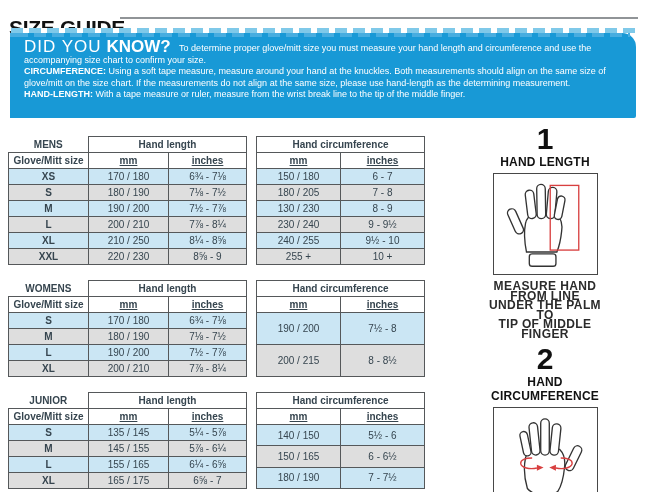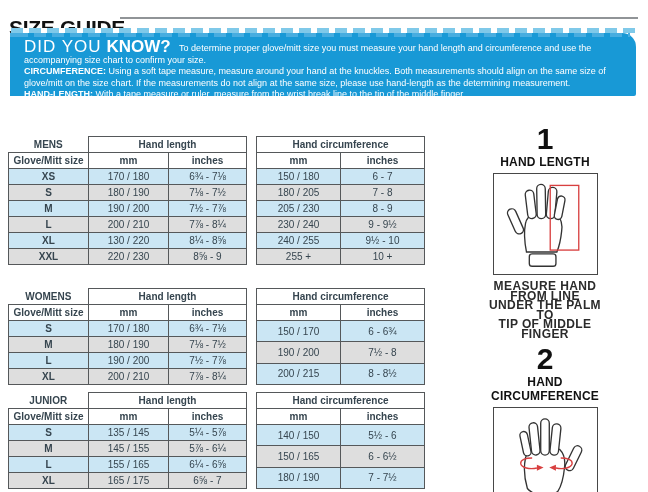--- a/index.html
+++ b/index.html
@@ -7,48 +7,48 @@
         font-family:"Liberation Sans",sans-serif;color:#111;}
 
   
   .page-title{position:absolute;left:9px;top:2px;font-size:21px;font-weight:800;
               letter-spacing:-0.3px;color:#111;}
   .title-rule{position:absolute;left:120px;right:10px;top:17px;height:2px;background:#909497;}
 
   
   .stitch{position:absolute;left:11px;top:28px;width:624px;height:5px;
           background:repeating-linear-gradient(90deg,#7fc9e9 0 12px,#ffffff 12px 18px);}
-  .info-box{position:absolute;left:10px;top:33px;width:626px;height:63px;
+  .info-box{position:absolute;left:10px;top:33px;width:626px;height:85px;
             background:#1899d6;border-radius:0 14px 2px 0;color:#fff;
             padding:8px 22px 0 14px;box-sizing:border-box;}
   .info-box::before{content:"";position:absolute;left:0;top:0;right:6px;height:4px;
             background:repeating-linear-gradient(90deg,#47ade0 0 12px,rgba(0,0,0,0) 12px 18px);
             background-position:6px 0;}
   .info-box p{margin:0;font-size:9px;line-height:11.5px;}
   .dyk-light{font-size:17px;font-weight:400;letter-spacing:1px;margin-right:5px;vertical-align:-1px;}
   .dyk-bold{font-size:17px;font-weight:800;margin-right:6px;vertical-align:-1px;}
   .info-box b{font-weight:700;}
 
   
   .size-table{position:absolute;display:flex;}
   .size-table table{border-collapse:collapse;table-layout:fixed;}
   .size-table td{border:1px solid #55585a;padding:0;text-align:center;
                  height:15px;line-height:15px;font-size:10px;color:#36454f;
                  overflow:hidden;white-space:nowrap;background:#fff;}
   .size-table .gap{width:9px;}
   td.nob{border:none;background:#fff;}
   .table-label{font-size:11.5px;font-weight:800;color:#111;}
   .group-head{font-weight:700;font-size:10.5px;color:#111;height:12px;line-height:12px;}
-  .col-head{font-weight:700;font-size:10px;color:#111;height:13px;line-height:13px;}
+  .col-head{font-weight:700;font-size:10px;color:#111;height:13px;line-height:13px;text-decoration:underline;}
   .size-head{font-weight:700;font-size:9.5px;color:#111;height:13px;line-height:13px;}
   .size-cell{font-weight:700;color:#111;}
   tbody tr:nth-child(odd) td{background:#cbe6f4;}
   tbody tr:nth-child(even) td{background:#dedede;}
   #table-mens{left:8px;top:136px;justify-content:flex-end;}
-  #table-womens{left:8px;top:280px;margin-top:8px;}
+  #table-womens{left:8px;top:280px;}
   #table-junior{left:8px;top:392px;}
   .lcol-size{width:80px;} .lcol-mm{width:80px;} .lcol-in{width:78px;}
   .rcol-mm{width:84px;} .rcol-in{width:84px;}
 
   
   .figure{position:absolute;left:479px;width:132px;text-align:center;}
   #figure-1{top:124px;} #figure-2{top:344px;}
   .fig-number{font-size:30px;font-weight:800;line-height:30px;color:#111;}
   .fig-title{font-size:12px;font-weight:800;letter-spacing:0.2px;margin:1px 0 4px;color:#111;}
   .fig-box{width:103px;height:100px;margin:0 auto;border:1.3px solid #474747;background:#fff;}
@@ -116,21 +116,21 @@
             <td>190 / 200</td>
             <td>7½ - 7⅞</td>
           </tr>
           <tr>
             <td class="size-cell">L</td>
             <td>200 / 210</td>
             <td>7⅞ - 8¼</td>
           </tr>
           <tr>
             <td class="size-cell">XL</td>
-            <td>130 / 220</td>
+            <td>210 / 250</td>
             <td>8¼ - 8⅝</td>
           </tr>
           <tr>
             <td class="size-cell">XXL</td>
             <td>220 / 230</td>
             <td>8⅝ - 9</td>
           </tr>
         </tbody>
     </table>
     <div class="gap"></div>
@@ -151,21 +151,21 @@
       <tbody>
           <tr>
             <td>150 / 180</td>
             <td>6 - 7</td>
           </tr>
           <tr>
             <td>180 / 205</td>
             <td>7 - 8</td>
           </tr>
           <tr>
-            <td>205 / 230</td>
+            <td>130 / 230</td>
             <td>8 - 9</td>
           </tr>
           <tr>
             <td>230 / 240</td>
             <td>9 - 9½</td>
           </tr>
           <tr>
             <td>240 / 255</td>
             <td>9½ - 10</td>
           </tr>
@@ -227,24 +227,20 @@
       <thead>
         <tr>
             <td class="group-head" colspan="2">Hand circumference</td>
           </tr>
         <tr>
           <td class="col-head">mm</td>
           <td class="col-head">inches</td>
         </tr>
       </thead>
       <tbody>
-          <tr>
-            <td>150 / 170</td>
-            <td>6 - 6¾</td>
-          </tr>
           <tr>
             <td>190 / 200</td>
             <td>7½ - 8</td>
           </tr>
           <tr>
             <td>200 / 215</td>
             <td>8 - 8½</td>
           </tr>
         </tbody>
     </table>

